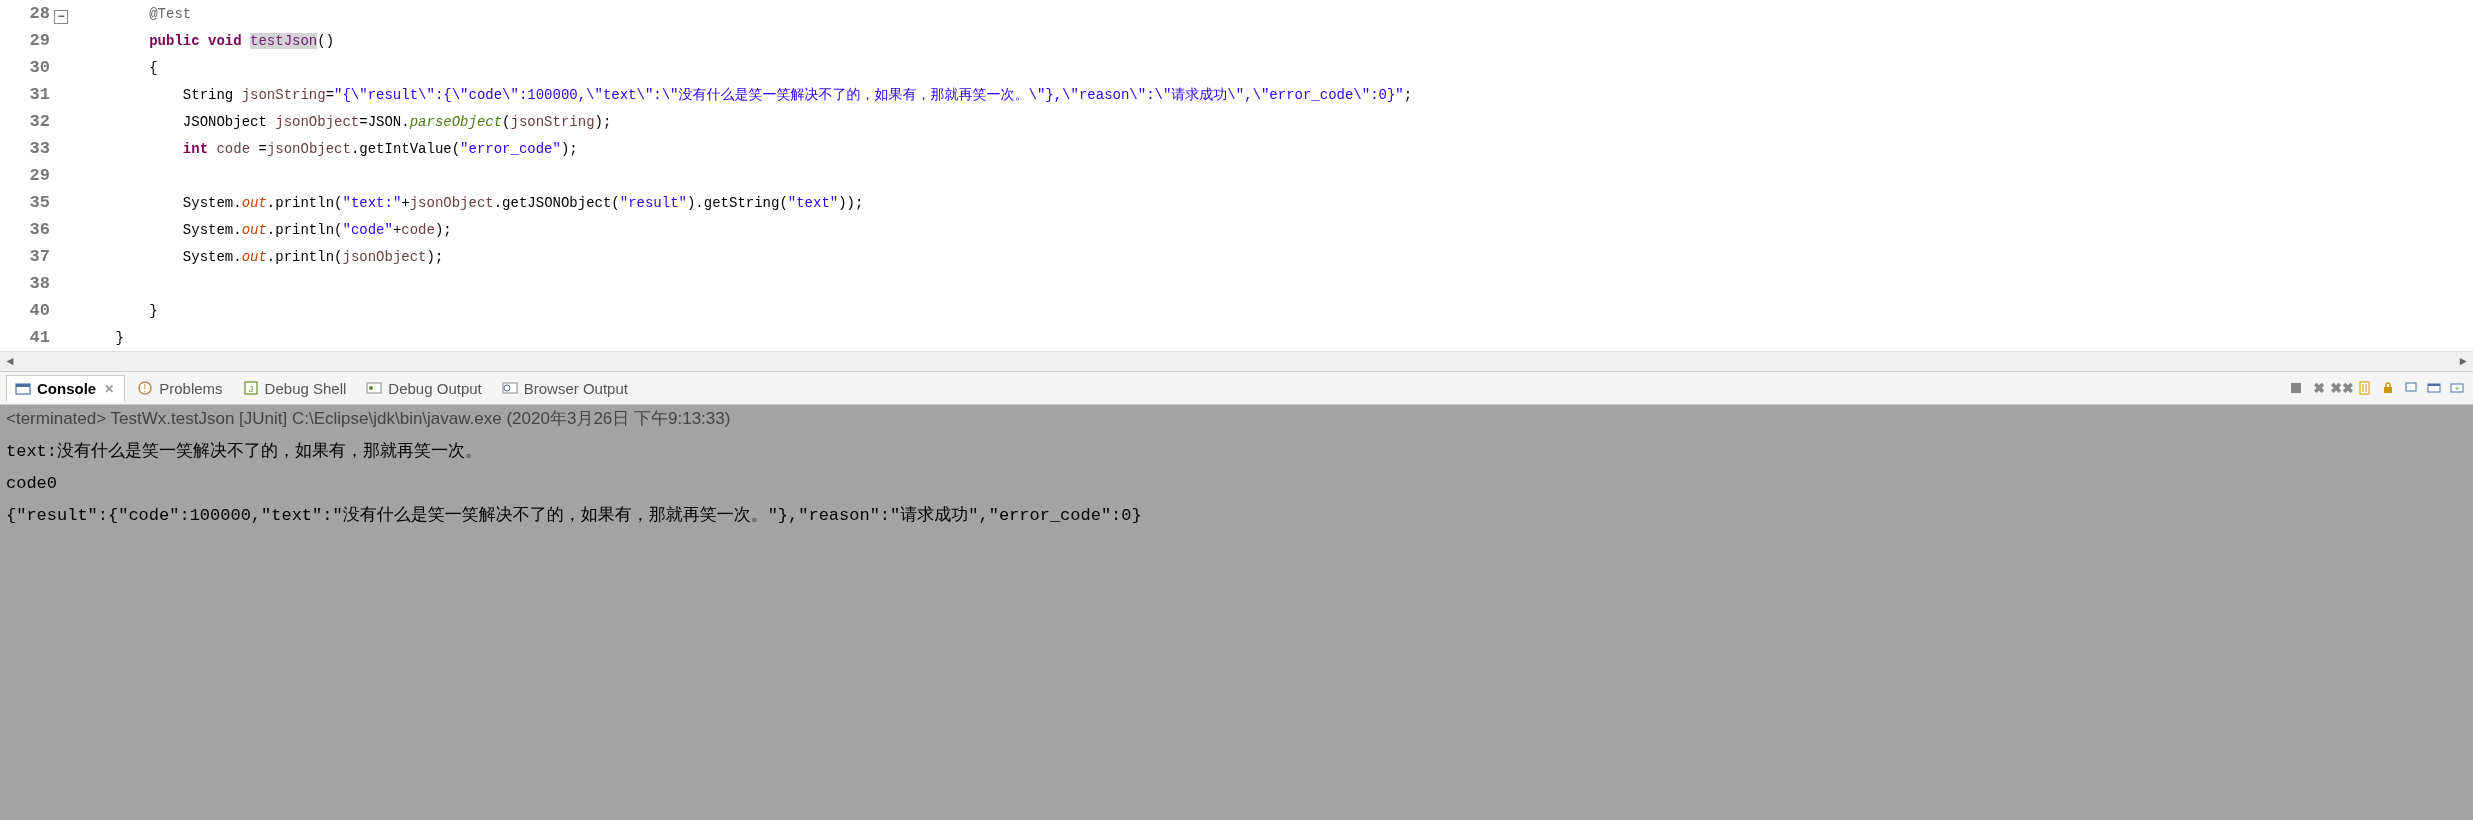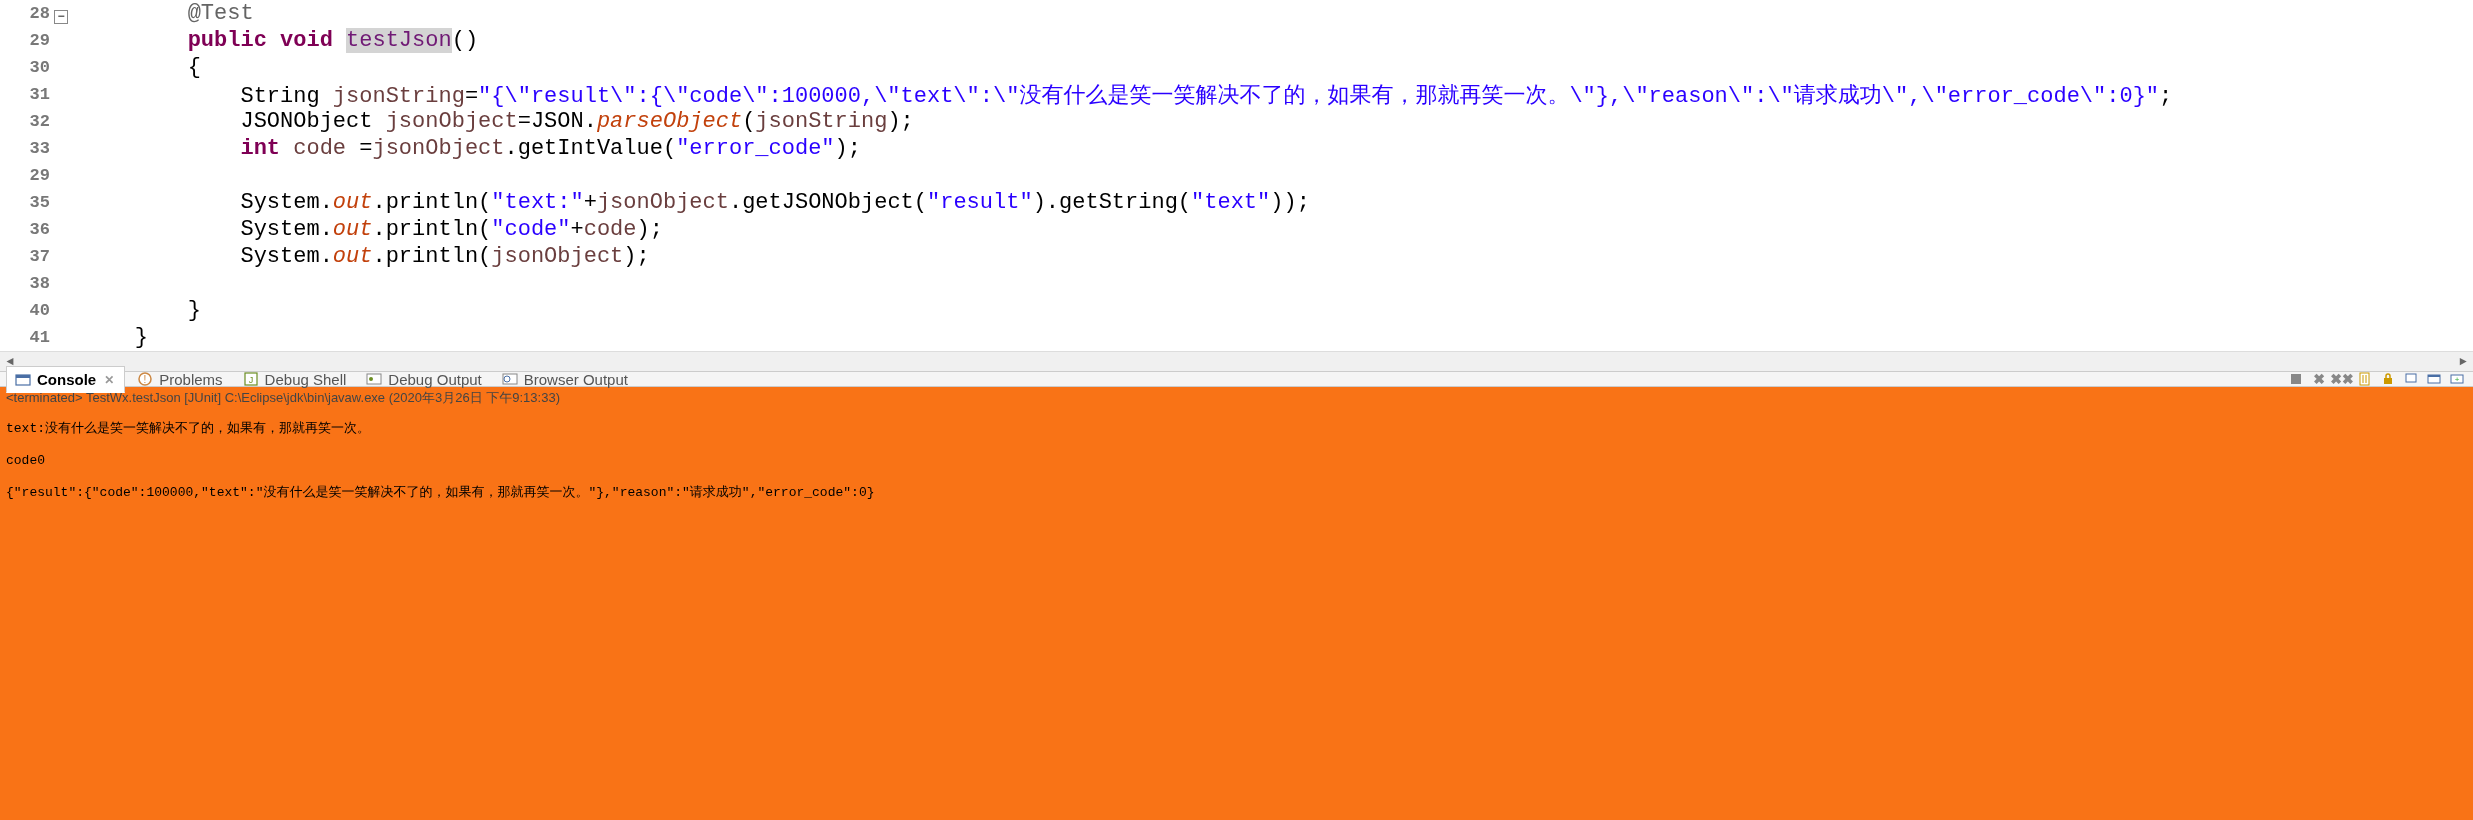--- a/index.html
+++ b/index.html
@@ -43,28 +43,28 @@
     height: 14px;
     border: 1px solid #888;
     background: #fff;
     font-size: 12px;
     line-height: 12px;
     text-align: center;
     color: #555;
   }
   .code-content {
     padding-left: 24px;
-    font-size: 22px;
+    font-size: 14px;
   }
   .tk-annotation { color: #646464; }
   .tk-keyword { color: #7F0055; font-weight: bold; }
   .tk-method-decl { color: #701a75; }
   .tk-var { color: #6A3E3E; }
   .tk-string { color: #2A00FF; }
-  .tk-static-call { font-style: italic; color: #c2410c; }
+  .tk-static-call { font-style: italic; color: #4d7c0f; }
   .tk-static-field { color: #c2410c; font-style: italic; }
   .tk-plain { color: #000; }
   .tk-hl { background: #d4d4d4; }
 
   .hscroll-track {
     height: 20px;
     background: #f0f0f0;
     border-top: 1px solid #ddd;
     position: relative;
   }
@@ -76,21 +76,21 @@
     display: flex;
     align-items: center;
     justify-content: center;
     color: #666;
     font-size: 12px;
   }
   .hscroll-arrow.left { left: 0; }
   .hscroll-arrow.right { right: 0; }
 
   .tabbar {
-    height: 16px;
+    height: 34px;
     background: #f5f5f5;
     border-top: 1px solid #ccc;
     border-bottom: 1px solid #ccc;
     display: flex;
     align-items: center;
     padding: 0 6px;
     font-family: "Segoe UI", Tahoma, sans-serif;
     font-size: 15px;
     gap: 4px;
     position: relative;
@@ -136,22 +136,22 @@
     display: flex;
     align-items: center;
     justify-content: center;
     font-size: 14px;
     color: #555;
     cursor: pointer;
   }
 
   .console-area {
     flex: 1;
-    background: #f97316;
-    font-size: 13px;
+    background: #a3a3a3;
+    font-size: 17px;
     overflow: hidden;
   }
   .console-header {
     padding: 2px 6px;
     font-family: "Segoe UI", Tahoma, sans-serif;
     color: #444;
   }
   .console-line {
     padding: 0 6px;
     white-space: pre;

